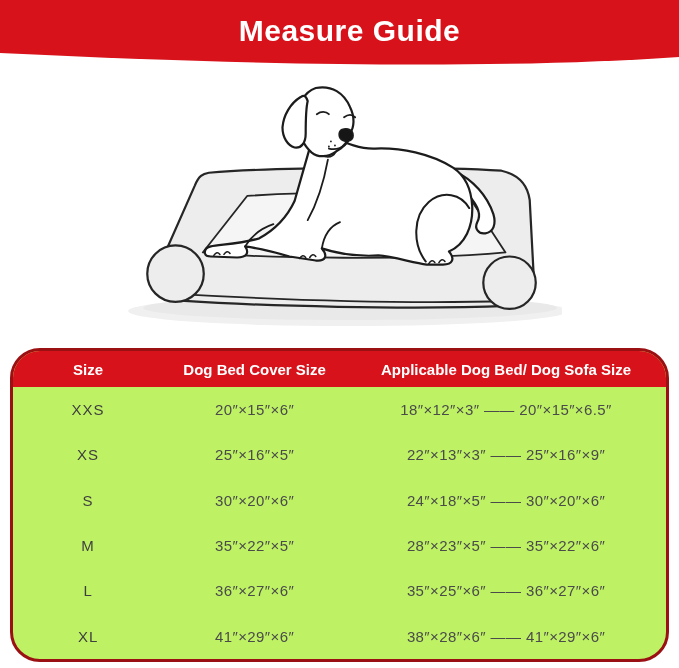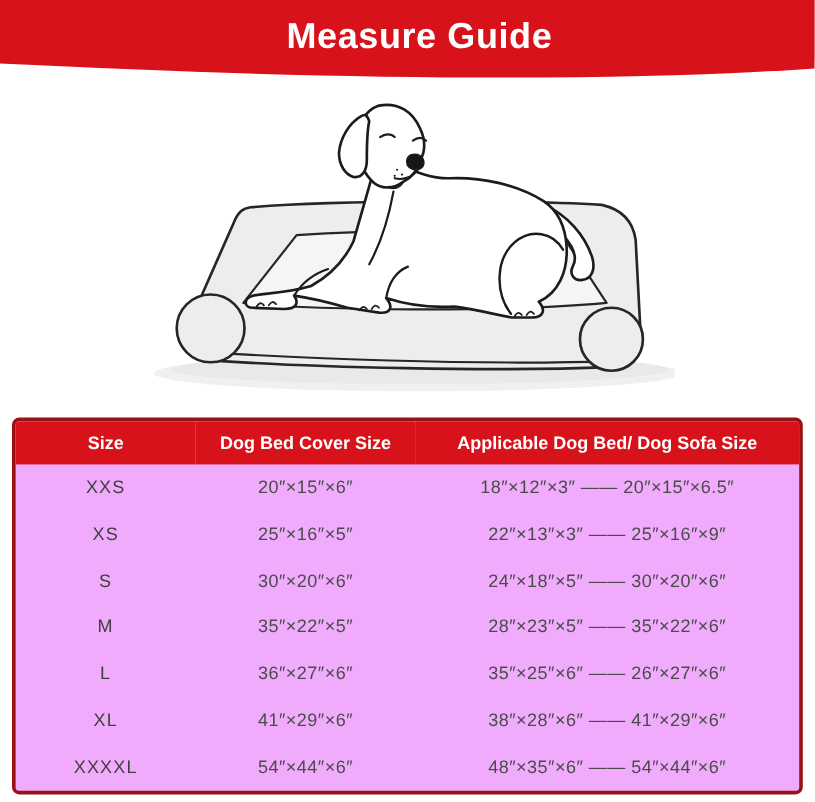--- a/index.html
+++ b/index.html
@@ -14,21 +14,21 @@
     position:absolute;left:0;top:14px;width:679px;text-align:center;
     color:#ffffff;font-size:30px;font-weight:600;letter-spacing:0.5px;z-index:2;padding-left:10px;
   }
   
   .illustration{position:absolute;left:118px;top:74px;width:444px;height:256px;}
   .illustration svg{width:100%;height:100%;display:block;}
   
   .size-table-wrap{
     position:absolute;left:10px;top:348px;width:653px;height:308px;
     border:3px solid var(--table-border-red,#9b1013);
-    border-radius:6px;overflow:hidden;background:#f0abfc;
+    border-radius:30px;overflow:hidden;background:#bef264;
   }
   table.size-table{width:100%;height:100%;border-collapse:collapse;table-layout:fixed;}
   table.size-table th{
     background:var(--banner-red,#d8121a);color:#ffffff;
     font-size:15px;font-weight:700;height:36px;text-align:center;padding:0;
   }
   table.size-table th:nth-child(1){width:23%;}
   table.size-table th:nth-child(2){width:28%;}
   table.size-table th:nth-child(3){width:49%;}
   table.size-table td{
@@ -124,27 +124,22 @@
           <td>24″×18″×5″ —— 30″×20″×6″</td>
         </tr>
         <tr>
           <td>M</td>
           <td>35″×22″×5″</td>
           <td>28″×23″×5″ —— 35″×22″×6″</td>
         </tr>
         <tr>
           <td>L</td>
           <td>36″×27″×6″</td>
-          <td>35″×25″×6″ —— 26″×27″×6″</td>
+          <td>35″×25″×6″ —— 36″×27″×6″</td>
         </tr>
         <tr>
           <td>XL</td>
           <td>41″×29″×6″</td>
           <td>38″×28″×6″ —— 41″×29″×6″</td>
         </tr>
-        <tr>
-          <td>XXXXL</td>
-          <td>54″×44″×6″</td>
-          <td>48″×35″×6″ —— 54″×44″×6″</td>
-        </tr>
       </tbody>
   </table>
 </div>
 
 </body></html>

